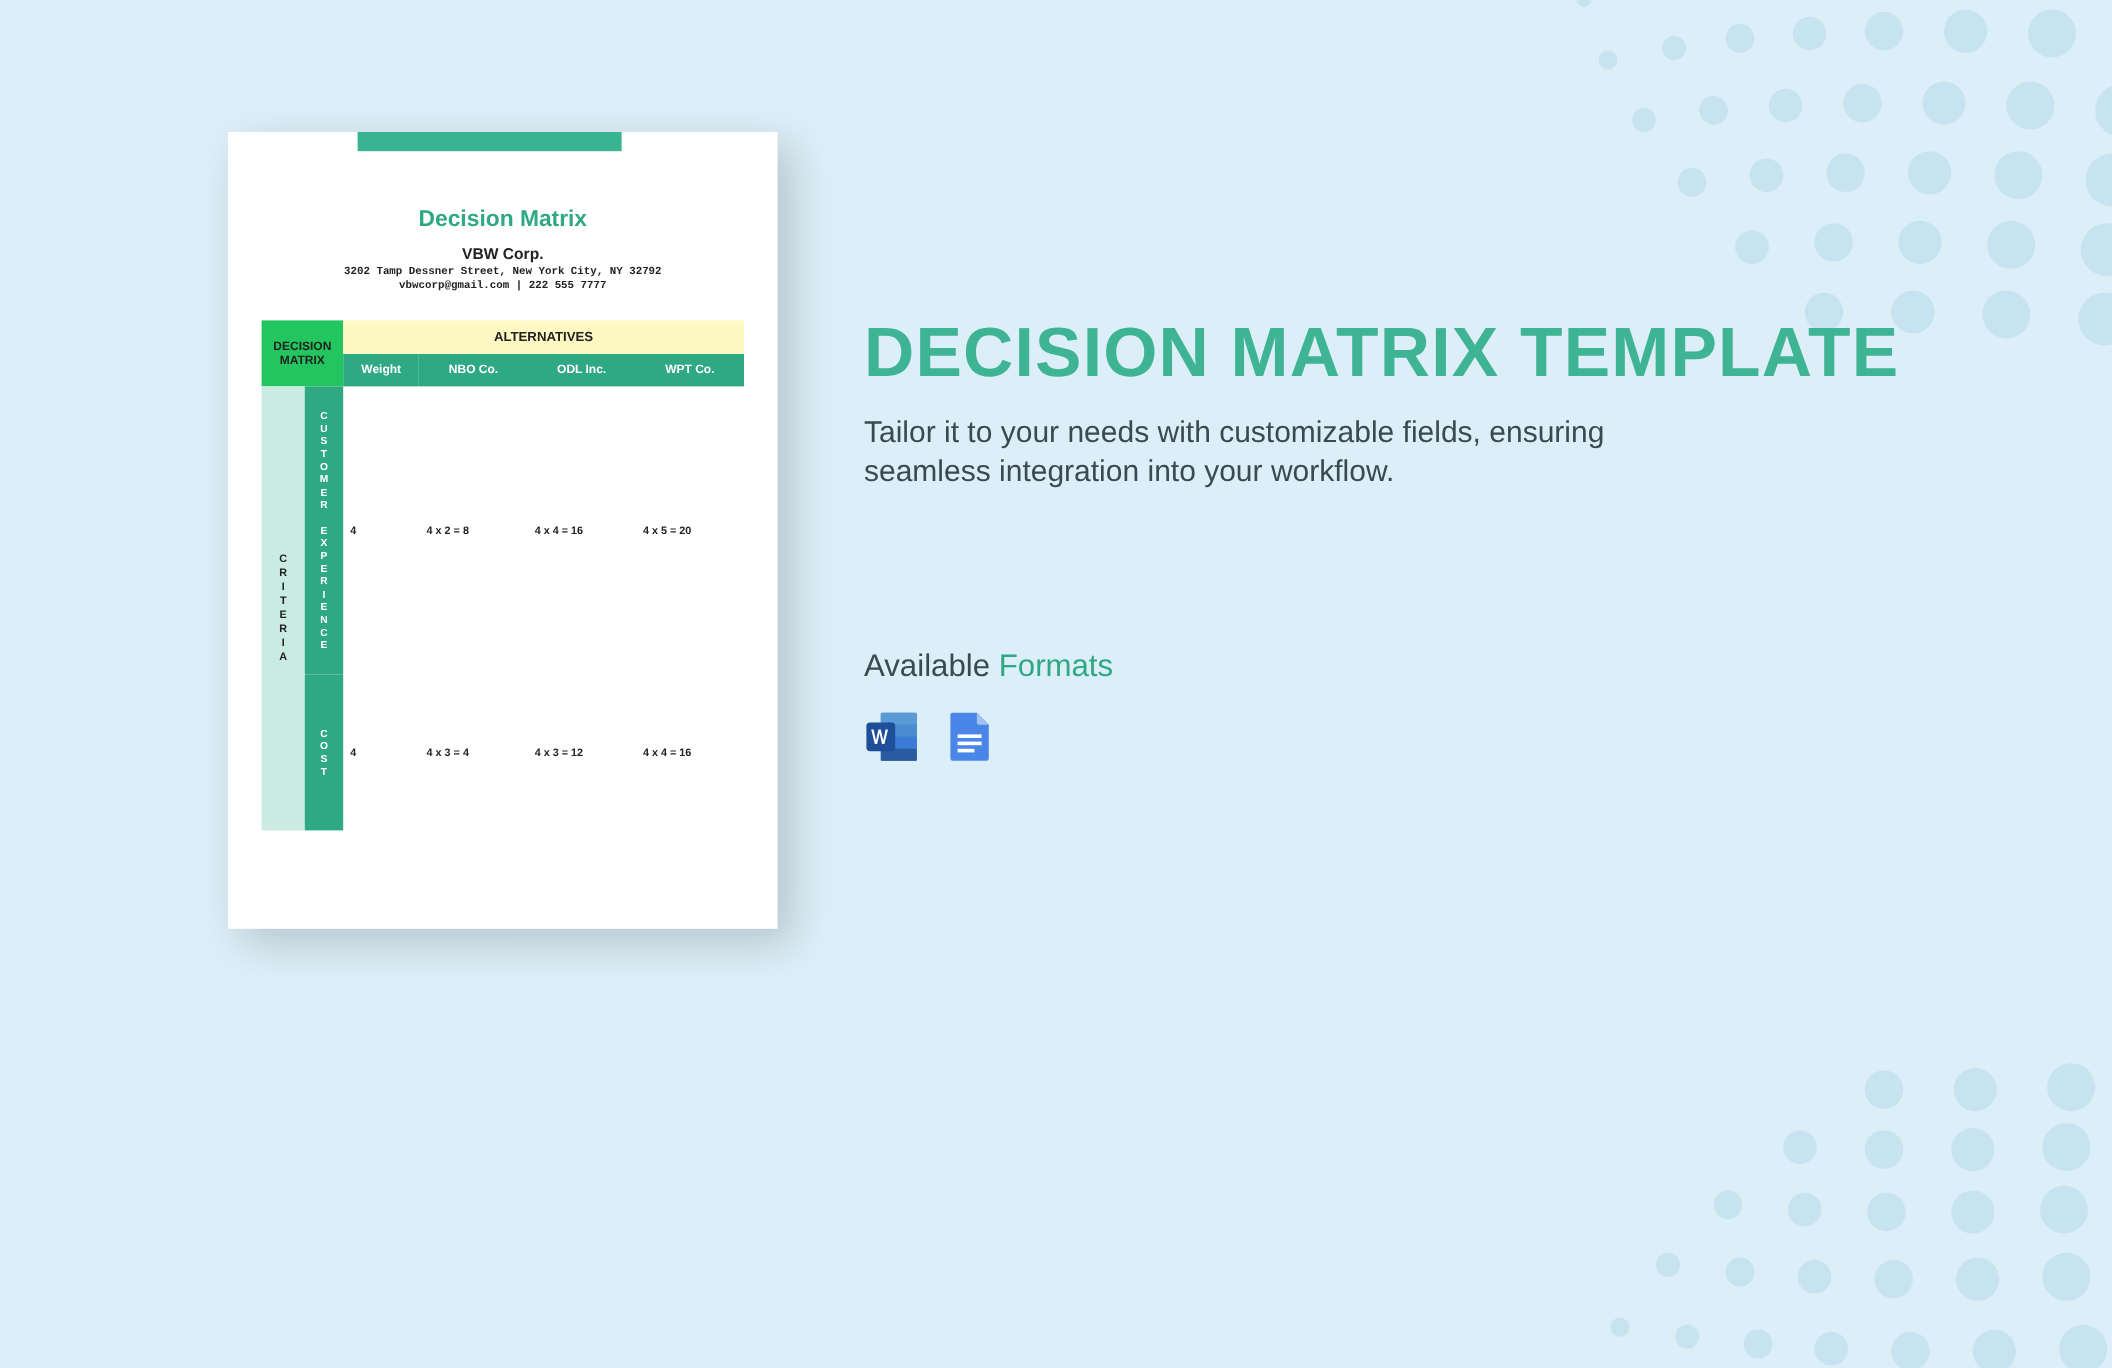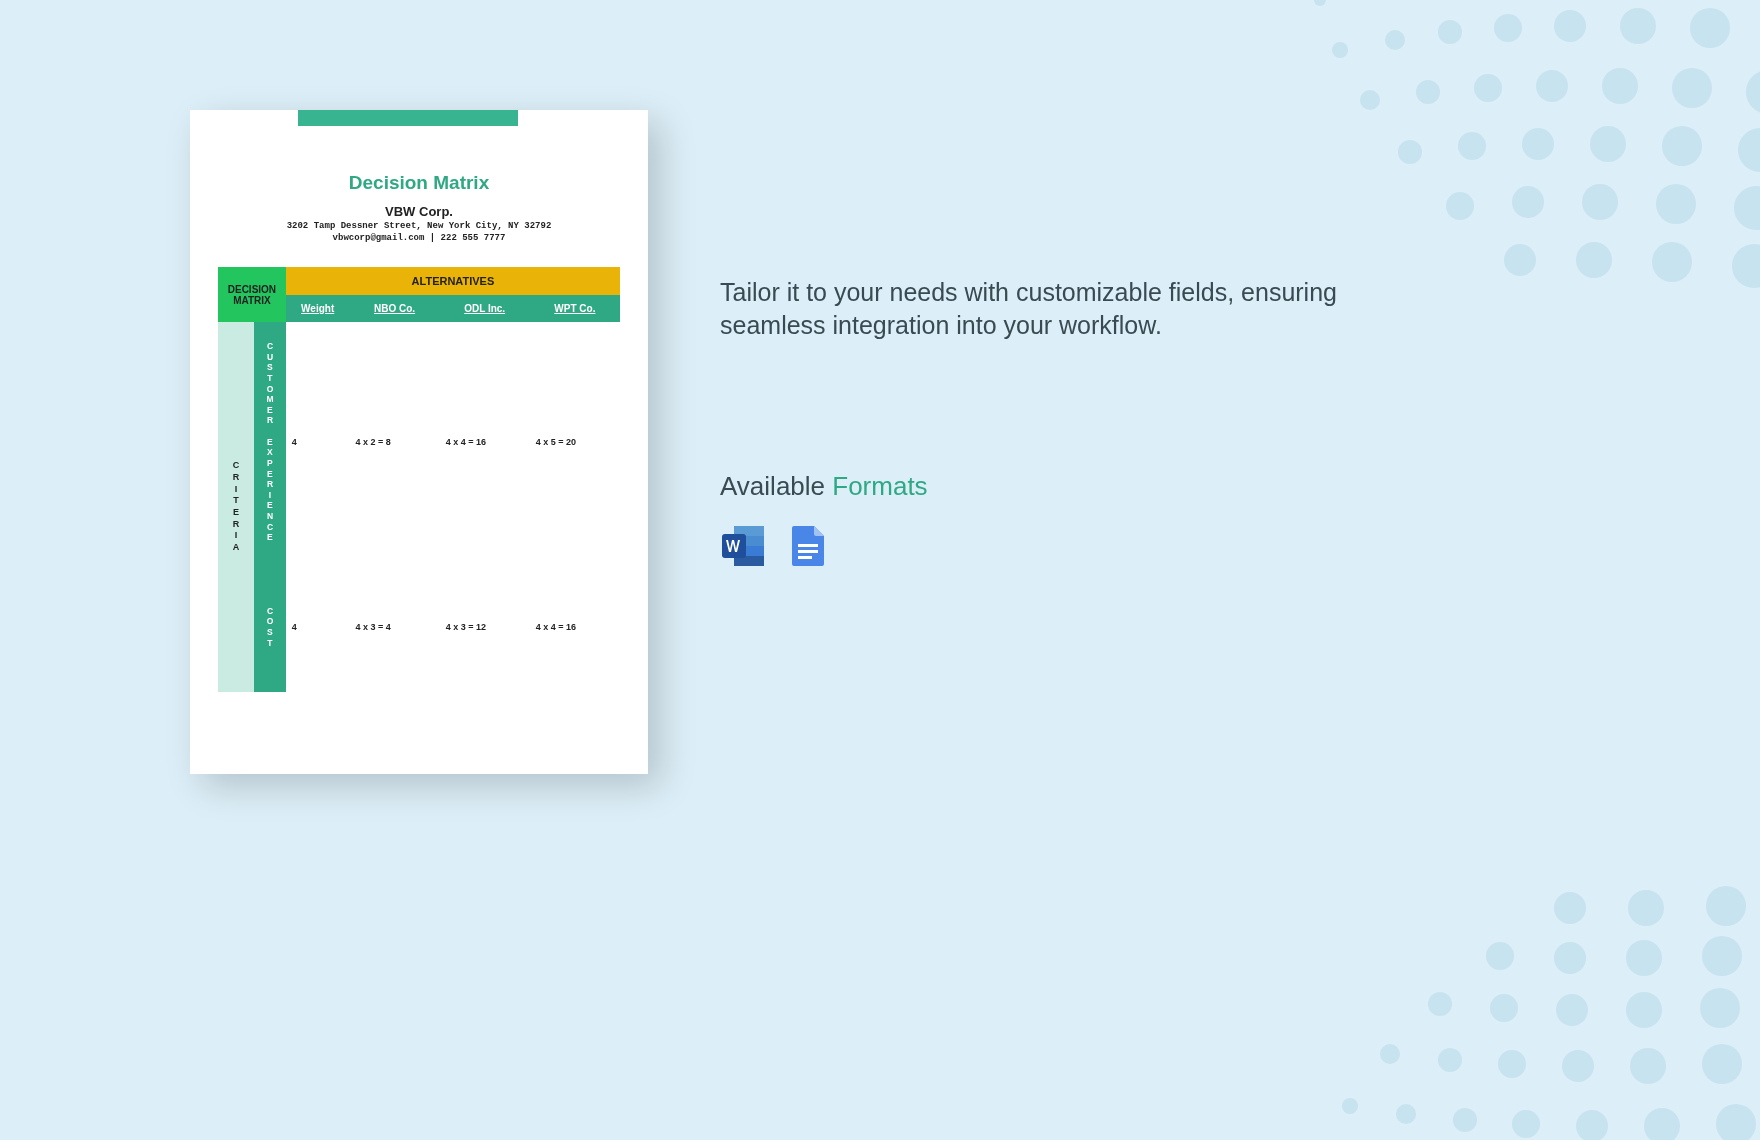--- a/index.html
+++ b/index.html
@@ -65,34 +65,33 @@
 }
 .hd-decision {
   background: #22c55e;
   text-align: center;
   font-weight: 800;
   font-size: 10px;
   padding: 10px 4px;
   line-height: 1.1;
 }
 .hd-alt {
-  background: #eab308;
+  background: #fef9c3;
   text-align: center;
   font-weight: 800;
   font-size: 11px;
   padding: 8px 4px;
 }
 .hd-col {
   background: #2fa884;
   color: #fff;
   text-align: center;
   font-weight: 700;
   font-size: 10px;
   padding: 8px 4px;
-  text-decoration: underline;
 }
 .criteria-cell {
   background: #c9ebe1;
   text-align: center;
   font-weight: 800;
   font-size: 9px;
   line-height: 1.3;
   padding: 4px 2px;
   vertical-align: middle;
 }
@@ -319,20 +318,21 @@
         <td class="cell">4 x 3 = 4</td>
         <td class="cell">4 x 3 = 12</td>
         <td class="cell">4 x 4 = 16</td>
       </tr>
     </tbody>
       </table>
   </div>
 </div>
 
 <div class="right-panel">
+  <div class="main-title">DECISION MATRIX TEMPLATE</div>
   <div class="main-desc">Tailor it to your needs with customizable fields, ensuring seamless integration into your workflow.</div>
 
   <div class="formats-row">
     <div class="formats-label">
       <span>Available </span><span class="accent">Formats</span>
     </div>
     <div class="icons-row">
       <svg class="app-icon" viewBox="0 0 48 48">
         <rect x="14" y="4" width="30" height="40" rx="2" fill="#3a7bd5"></rect>
         <rect x="14" y="4" width="30" height="10" fill="#5b9bd5"></rect>

